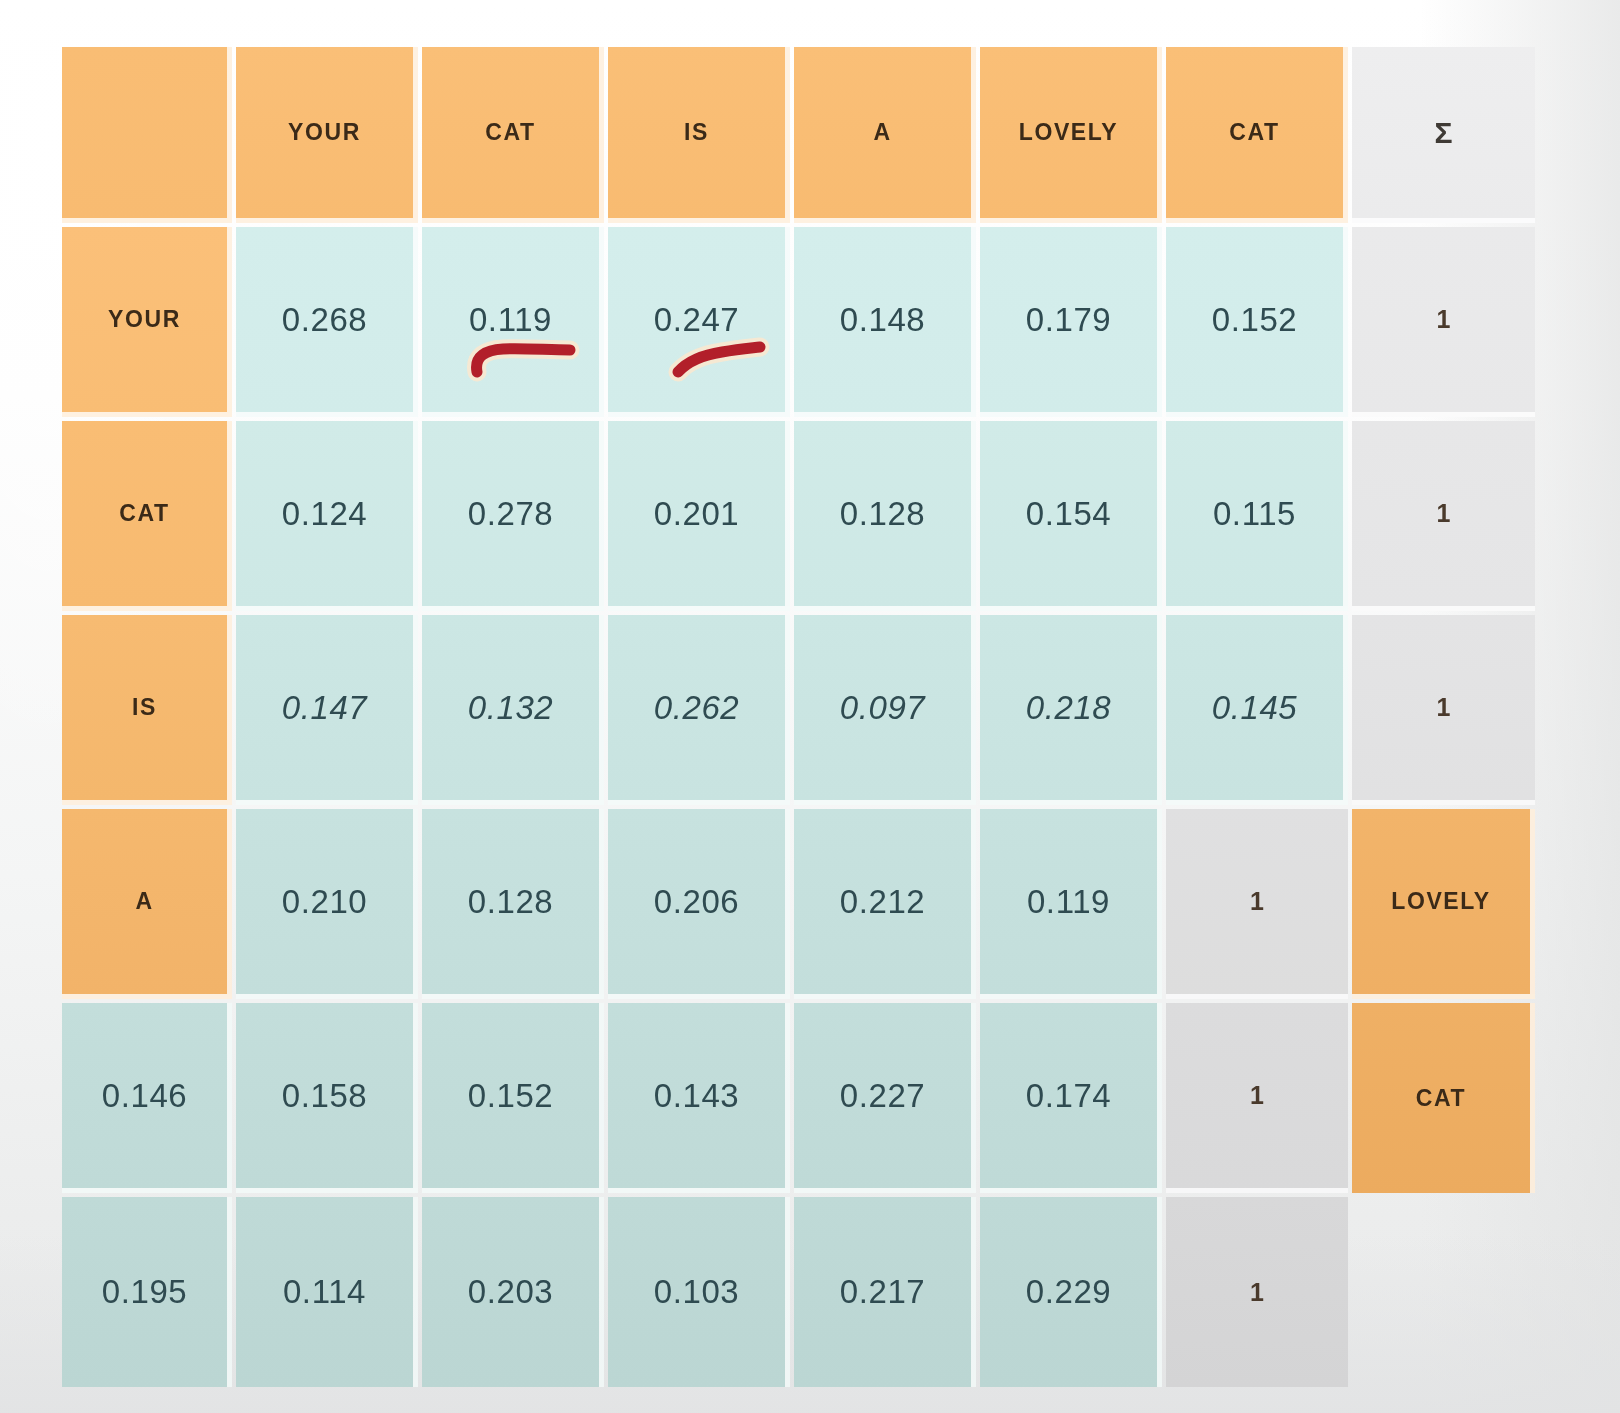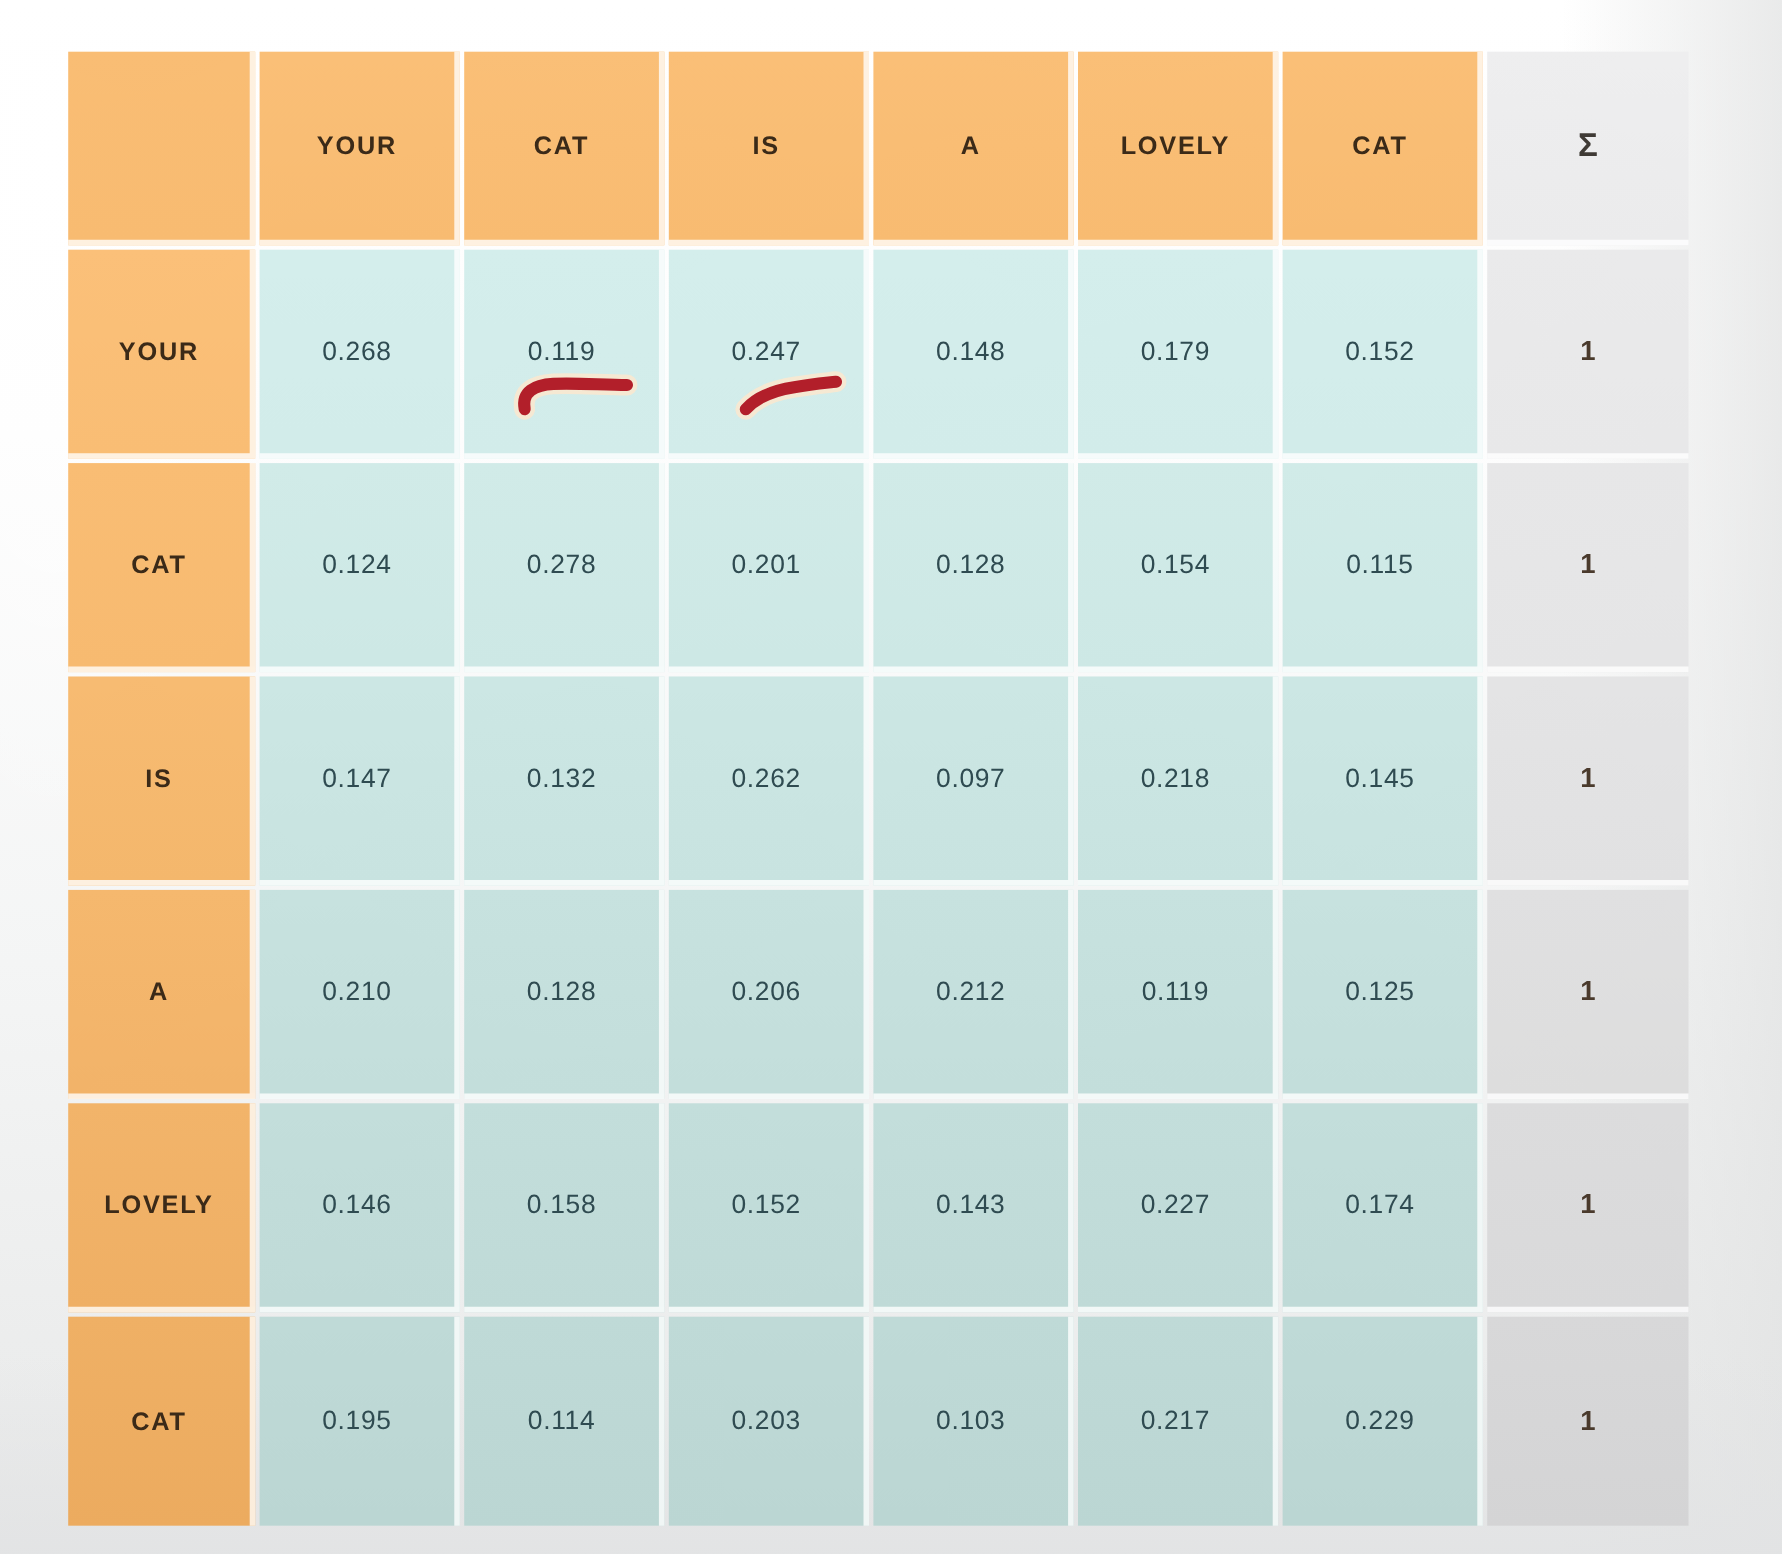--- a/index.html
+++ b/index.html
@@ -90,26 +90,26 @@
   .row-head.r0 { background: linear-gradient(180deg, #fbc079 0%, #f9bd74 100%); }
   .row-head.r1 { background: linear-gradient(180deg, #f9bd74 0%, #f7ba70 100%); }
   .row-head.r2 { background: linear-gradient(180deg, #f7bb72 0%, #f4b76c 100%); }
   .row-head.r3 { background: linear-gradient(180deg, #f5b86e 0%, #f2b369 100%); }
   .row-head.r4 { background: linear-gradient(180deg, #f2b46a 0%, #efaf64 100%); }
   .row-head.r5 { background: linear-gradient(180deg, #efb065 0%, #ecab5f 100%); }
 
   
   .data {
     color: #2f4b51;
-    font-size: 24px;
+    font-size: 33px;
     letter-spacing: 0.6px;
   }
   .data.d0 { background: linear-gradient(180deg, #d4eeec 0%, #d2ecea 100%); }
   .data.d1 { background: linear-gradient(180deg, #d1ebe8 0%, #cde8e5 100%); align-items: center; }
-  .data.d2 { background: linear-gradient(180deg, #cce7e4 0%, #c8e3e0 100%); }
+  .data.d2 { background: linear-gradient(180deg, #cce7e4 0%, #c8e3e0 100%); font-style: italic; }
   .data.d3 { background: linear-gradient(180deg, #c7e2df 0%, #c3dedb 100%); }
   .data.d4 { background: linear-gradient(180deg, #c3dedb 0%, #bfdad7 100%); }
   .data.d5 { background: linear-gradient(180deg, #bfdad7 0%, #bbd6d3 100%); }
 
   
   .sum-head {
     background: linear-gradient(180deg, #eeeeef 0%, #ebebec 100%);
     color: #3f3a35;
     font-weight: bold;
     font-size: 30px;
@@ -259,23 +259,20 @@
         <span>0.128</span>
       </div>
     <div class="cell data d3">
         <span>0.206</span>
       </div>
     <div class="cell data d3">
         <span>0.212</span>
       </div>
     <div class="cell data d3">
         <span>0.119</span>
-      </div>
-    <div class="cell data d3">
-        <span>0.125</span>
       </div>
     <div class="cell sum s3">
         <span>1</span>
       </div>
 
     <div class="cell row-head r4">
       <span>LOVELY</span>
     </div>
     <div class="cell data d4">
         <span>0.146</span>

